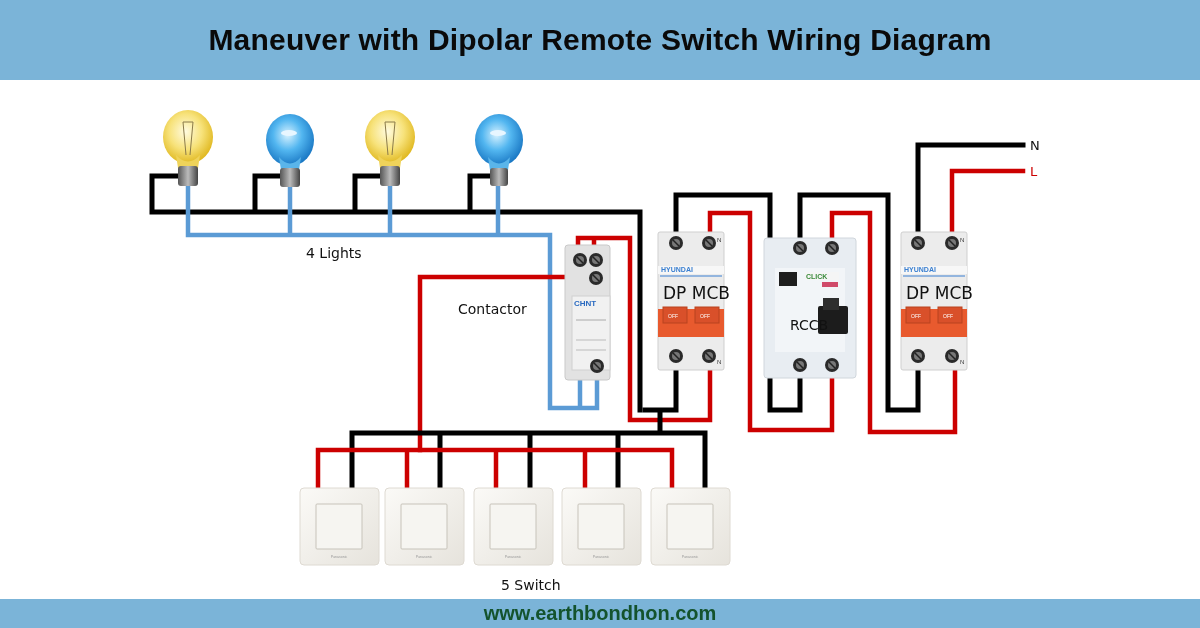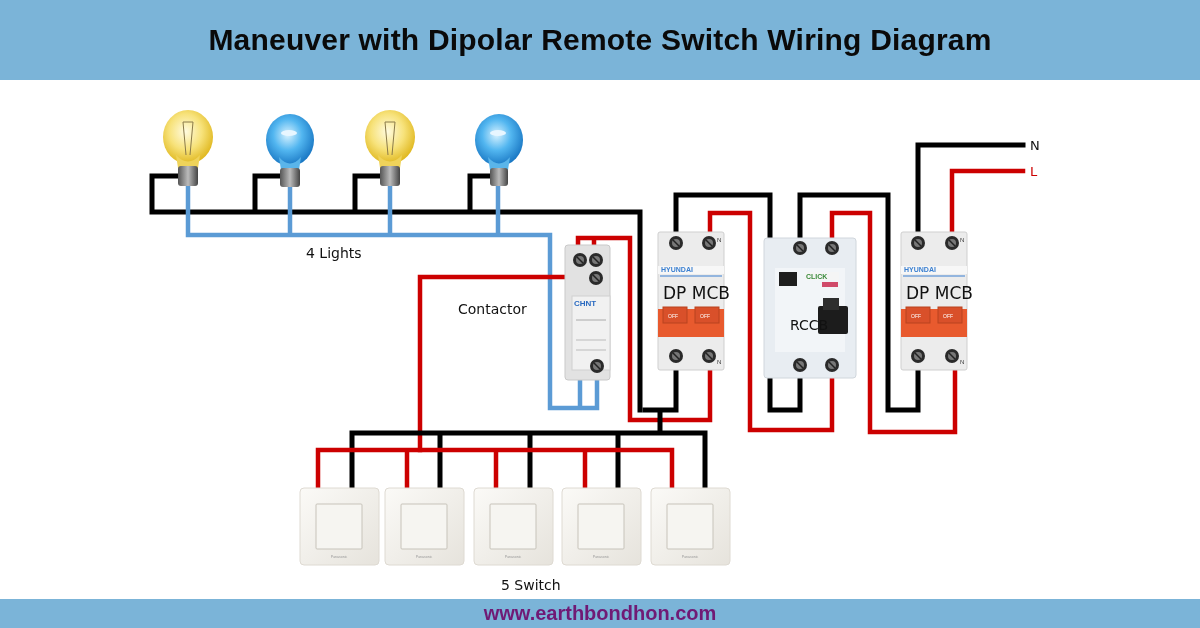--- a/index.html
+++ b/index.html
@@ -1,20 +1,20 @@
 <!DOCTYPE html>
 <html><head>
   <meta charset="utf-8">
   <style>
     html, body { margin: 0; padding: 0; }
     body { width: 1200px; height: 628px; background: #ffffff; position: relative; overflow: hidden; font-family: "Liberation Sans", sans-serif; }
     .header { position: absolute; left: 0; top: 0; width: 1200px; height: 80px; background: #7bb4d8; display: flex; align-items: center; justify-content: center; }
     .header h1 { margin: 0; font-family: "Liberation Sans", sans-serif; font-weight: bold; font-size: 30px; color: #0a0a0a; letter-spacing: 0.2px; }
     .footer { position: absolute; left: 0; top: 599px; width: 1200px; height: 29px; background: #7bb4d8; display: flex; align-items: center; justify-content: center; }
-    .footer span { font-family: "Liberation Sans", sans-serif; font-weight: bold; font-size: 20px; color: #701a75; }
+    .footer span { font-family: "Liberation Sans", sans-serif; font-weight: bold; font-size: 20px; color: #14532d; }
     svg.diagram { position: absolute; left: 0; top: 80px; width: 1200px; height: 519px; }
     .lbl { font-family: "DejaVu Sans", sans-serif; font-size: 14px; fill: #111; }
     .lbl-big { font-family: "DejaVu Sans", sans-serif; font-size: 17px; fill: #111; }
     .lbl-nl { font-family: "DejaVu Sans", sans-serif; font-size: 13px; }
   </style>
 </head>
 <body>
 
 <div class="header">
   <h1>Maneuver with Dipolar Remote Switch Wiring Diagram</h1>

